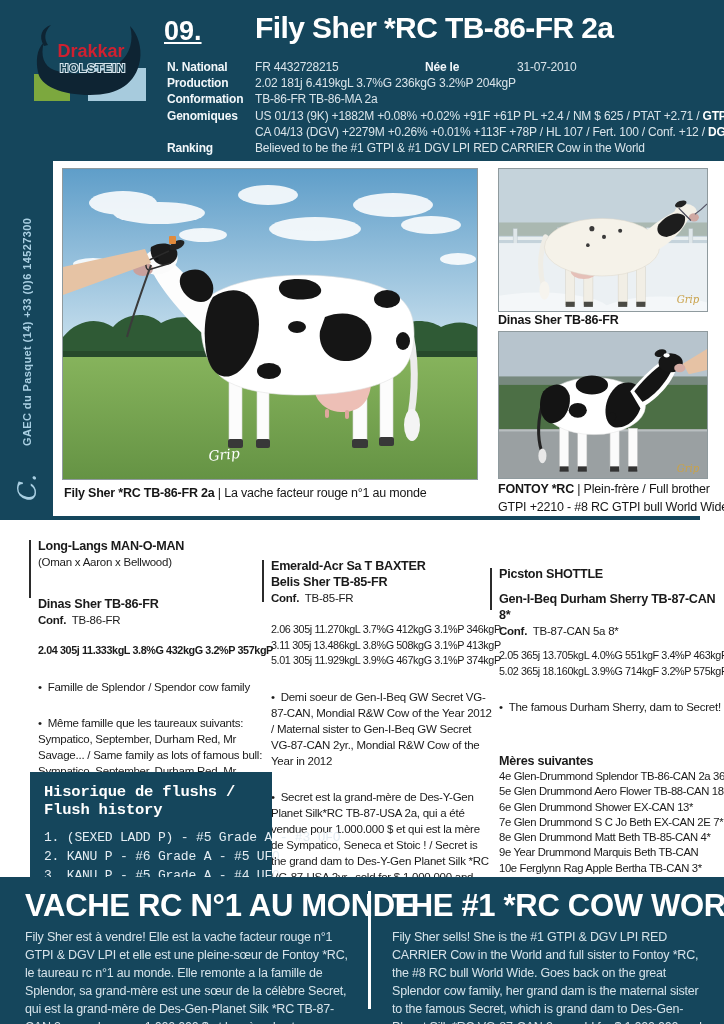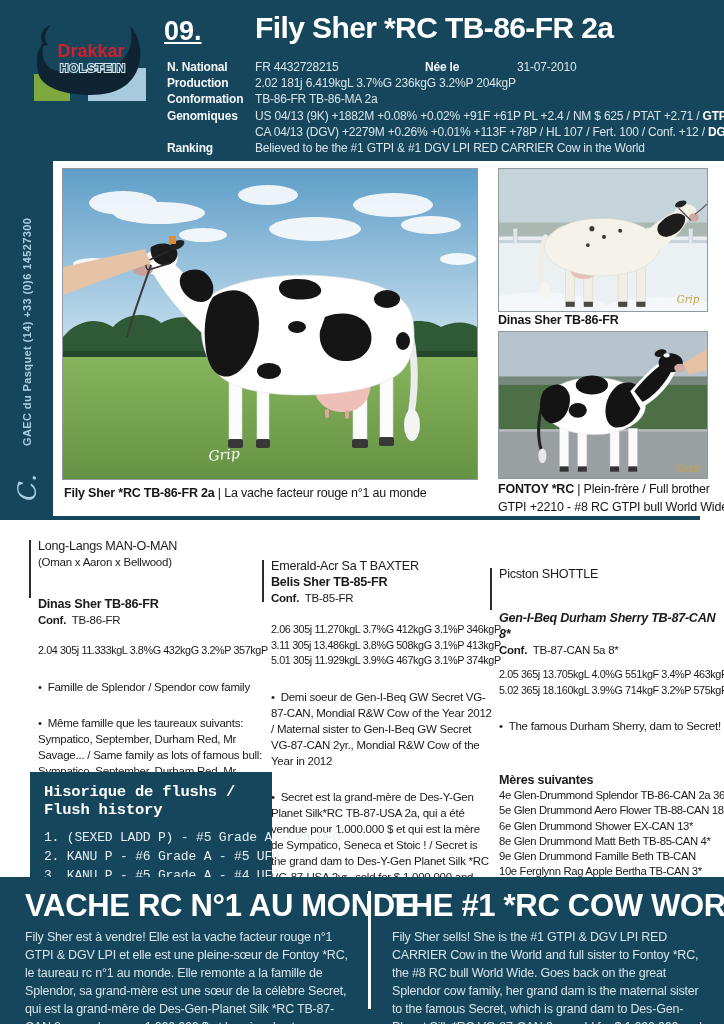--- a/index.html
+++ b/index.html
@@ -43,21 +43,21 @@
   .caption-brother{left:498px;top:320px;}
   .photo-rule{position:absolute;left:0;top:355px;width:700px;height:4px;background:#15465c;}
 
   
   .pedigree-section{position:absolute;left:0;top:520px;width:724px;height:357px;background:#fff;}
   .ped-col{position:absolute;font-size:11.5px;line-height:16px;letter-spacing:-0.25px;color:#1a1a1a;}
   .ped-col1{left:38px;top:18px;width:225px;}
   .ped-col2{left:271px;top:38px;width:221px;}
   .ped-col3{left:499px;top:46px;width:222px;}
   .ped-bar{position:absolute;left:-9px;top:2px;width:2px;background:#2b2b2b;}
-  .ped-sire{font-weight:normal;font-size:12.6px;}
+  .ped-sire{font-weight:bold;font-size:12.6px;}
   .ped-sub{}
   .ped-dam{font-weight:bold;font-size:12.6px;}
   .conf-row .cb{font-weight:bold;}
   .lact{font-size:10.8px;letter-spacing:-0.4px;white-space:nowrap;line-height:15.5px;}
   .bullet{position:relative;margin-top:20px;}
   .bullet::before{content:"\2022\00a0\00a0";}
   .dams-title{font-weight:bold;font-size:12.6px;}
   .dams-list div{white-space:nowrap;font-size:11.3px;line-height:15.3px;letter-spacing:-0.35px;}
 
   .flush-box{position:absolute;left:30px;top:252px;width:214px;background:#15465c;color:#fff;padding:11px 14px 13px 14px;font-family:Liberation Mono, monospace;}
@@ -107,21 +107,21 @@
         <span class="info-label">Production</span>
         <span class="info-value">2.02 181j 6.419kgL 3.7%G 236kgG  3.2%P 204kgP</span>
       </div>
       <div class="info-row">
         <span class="info-label">Conformation</span>
         <span class="info-value">TB-86-FR TB-86-MA 2a</span>
       </div>
       <div class="info-row">
         <span class="info-label">Genomiques</span>
         <span class="info-value">
-          <span>US 04/13 (9K) +1882M +0.08% +0.02% +91F +61P PL +2.4 / NM $ 625 / PTAT +2.71 / </span><span class="gen-bold">GTPI +2228</span>
+          <span>US 01/13 (9K) +1882M +0.08% +0.02% +91F +61P PL +2.4 / NM $ 625 / PTAT +2.71 / </span><span class="gen-bold">GTPI +2228</span>
         </span>
       </div>
       <div class="info-row">
         <span class="info-label"></span>
         <span class="info-value">
           <span>CA 04/13 (DGV) +2279M +0.26% +0.01% +113F +78P / HL 107 / Fert. 100 / Conf. +12 / </span><span class="gen-bold">DGV LPI +3297</span>
         </span>
       </div>
       <div class="info-row">
         <span class="info-label">Ranking</span>
@@ -314,21 +314,21 @@
 
     <div class="ped-col ped-col1">
       <div class="ped-bar" style="height:58px;"></div>
       <div class="ped-sire">Long-Langs MAN-O-MAN</div>
       <div class="ped-sub">(Oman x Aaron x Bellwood)</div>
       <div class="ped-dam" style="margin-top:26px;">Dinas Sher  TB-86-FR</div>
       <div class="conf-row">
         <span class="cb">Conf.</span>&nbsp;
         <span>TB-86-FR</span>
       </div>
-      <div class="lact" style="margin-top:15px;">2.04 305j 11.333kgL 3.8%G 432kgG 3.2%P 357kgP</div>
+      <div class="lact" style="margin-top:15px;font-weight:bold;">2.04 305j 11.333kgL 3.8%G 432kgG 3.2%P 357kgP</div>
       <div style="margin-top:13px;">
         <div class="bullet">Famille de Splendor / Spendor cow family</div>
         <div class="bullet">Même famille que les taureaux suivants: Sympatico, September, Durham Red, Mr Savage... / Same family as lots of famous bull: Sympatico, September, Durham Red, Mr Savage &amp; more</div>
       </div>
     </div>
 
     <div class="ped-col ped-col2">
       <div class="ped-bar" style="height:42px;"></div>
       <div class="ped-sire">Emerald-Acr Sa T BAXTER</div>
       <div class="ped-dam" style="">Belis Sher TB-85-FR</div>
@@ -343,39 +343,40 @@
       </div>
       <div style="margin-top:14px;">
         <div class="bullet">Demi soeur de Gen-I-Beq GW Secret VG-87-CAN, Mondial R&amp;W Cow of the Year 2012 / Maternal sister to Gen-I-Beq GW Secret VG-87-CAN 2yr., Mondial R&amp;W Cow of the Year in 2012</div>
         <div class="bullet">Secret est la grand-mère de Des-Y-Gen Planet Silk*RC TB-87-USA 2a, qui a été vendue pour 1.000.000 $ et qui est la mère de Sympatico, Seneca et Stoic !  / Secret is the grand dam to Des-Y-Gen Planet Silk *RC VG-87-USA 2yr., sold for $ 1.000.000 and dam to Sympatico, Seneca &amp; Stoic!</div>
       </div>
     </div>
 
     <div class="ped-col ped-col3">
       <div class="ped-bar" style="height:42px;"></div>
       <div class="ped-sire">Picston SHOTTLE</div>
-      <div class="ped-dam" style="margin-top:28px;font-style:italic;">Gen-I-Beq Durham Sherry TB-87-CAN 8*</div>
+      <div class="ped-dam" style="margin-top:9px;">Gen-I-Beq Durham Sherry TB-87-CAN 8*</div>
       <div class="conf-row">
         <span class="cb">Conf.</span>&nbsp;
         <span>TB-87-CAN 5a  8*</span>
       </div>
       <div style="margin-top:9px;">
         <div class="lact">2.05 365j 13.705kgL 4.0%G 551kgF 3.4%P 463kgP</div>
         <div class="lact">5.02 365j 18.160kgL 3.9%G 714kgF 3.2%P 575kgP</div>
       </div>
       <div style="margin-top:10px;">
         <div class="bullet">The famous Durham Sherry, dam to Secret!</div>
       </div>
       <div class="dams-title" style="margin-top:38px;">Mères suivantes</div>
       <div class="dams-list">
         <div>4e Glen-Drummond Splendor TB-86-CAN 2a 36*</div>
         <div>5e Glen Drummond Aero Flower TB-88-CAN 18*</div>
         <div>6e Glen Drummond Shower EX-CAN 13*</div>
+        <div>7e Glen Drummond S C Jo Beth EX-CAN 2E 7*</div>
         <div>8e Glen Drummond Matt Beth TB-85-CAN 4*</div>
-        <div>9e Glen Drummond Famille Beth TB-CAN</div>
+        <div>9e Year Drummond Marquis Beth TB-CAN</div>
         <div>10e Ferglynn Rag Apple Bertha TB-CAN 3*</div>
       </div>
     </div>
 
     <div class="flush-box">
       <div class="flush-title">Hisorique de flushs / Flush history</div>
       <div class="flush-item">1. (SEXED LADD P) - #5 Grade A - #3 UFO</div>
       <div class="flush-item">2. KANU P - #6 Grade A - #5 UFO</div>
       <div class="flush-item">3. KANU P - #5 Grade A - #4 UFO</div>
     </div>

